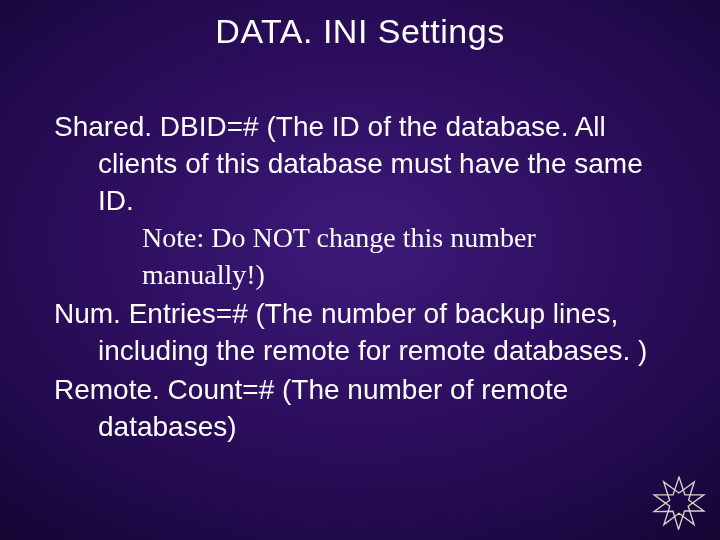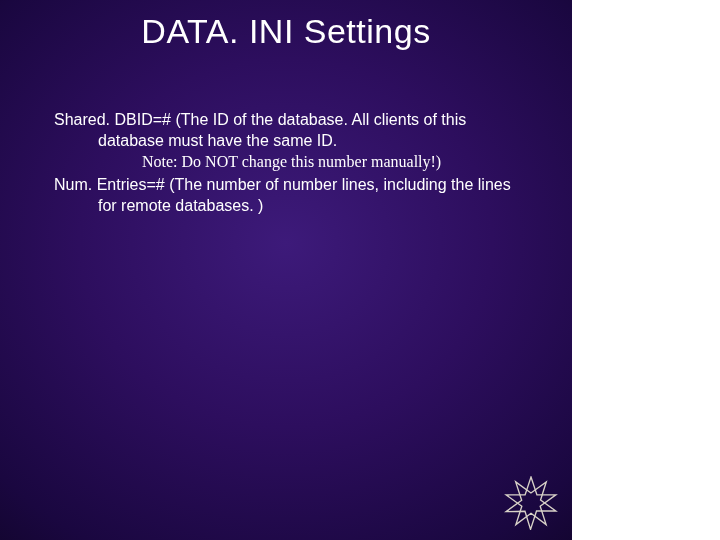--- a/index.html
+++ b/index.html
@@ -4,37 +4,37 @@
 <style>
   html, body {
     margin: 0;
     padding: 0;
     width: 720px;
     height: 540px;
     overflow: hidden;
     font-family: Arial, Helvetica, sans-serif;
   }
   .slide {
-    width: 572px;
+    width: 720px;
     height: 540px;
     background: radial-gradient(ellipse 90% 85% at 50% 45%, #3d1a7a 0%, #2d0e5e 40%, #1a0740 75%, #0c031f 100%);
     position: relative;
     box-sizing: border-box;
   }
   .title {
     color: #ffffff;
     font-size: 34px;
     font-weight: 400;
     text-align: center;
     padding-top: 12px;
     letter-spacing: 0.5px;
   }
   .body {
     color: #ffffff;
-    font-size: 16px;
+    font-size: 28px;
     line-height: 1.32;
     padding: 58px 60px 0 54px;
     font-weight: 400;
   }
   .entry {
     margin-bottom: 2px;
   }
   .hang {
     padding-left: 44px;
     text-indent: -44px;
@@ -63,21 +63,24 @@
 
 <div class="slide">
   <div class="title">DATA. INI Settings</div>
 
   <div class="body">
     <div class="entry hang">
       <span>Shared. DBID=# (The ID of the database.  All clients of this database must have the same ID.</span>
       <span class="cont">Note: Do NOT change this number manually!)</span>
     </div>
     <div class="entry hang">
-      <span>Num. Entries=# (The number of number lines, including the lines for remote databases. )</span>
+      <span>Num. Entries=# (The number of backup lines, including the remote for remote databases. )</span>
+    </div>
+    <div class="entry hang">
+      <span>Remote. Count=# (The number of remote databases)</span>
     </div>
   </div>
 
   <div class="star">
     <svg viewBox="0 0 100 100">
       <g fill="none" stroke="#d8d2c8" stroke-width="2.5" stroke-linejoin="miter">
         <polygon points="50,2 61,35 96,35 67,56 78,90 50,69 22,90 33,56 4,35 39,35"></polygon>
         <polygon transform="rotate(36 50 50)" points="50,2 61,35 96,35 67,56 78,90 50,69 22,90 33,56 4,35 39,35"></polygon>
       </g>
     </svg>

